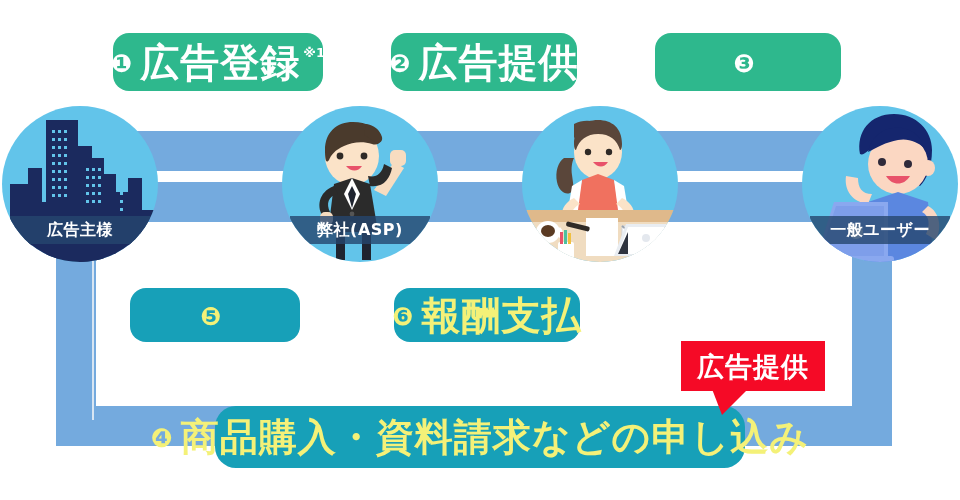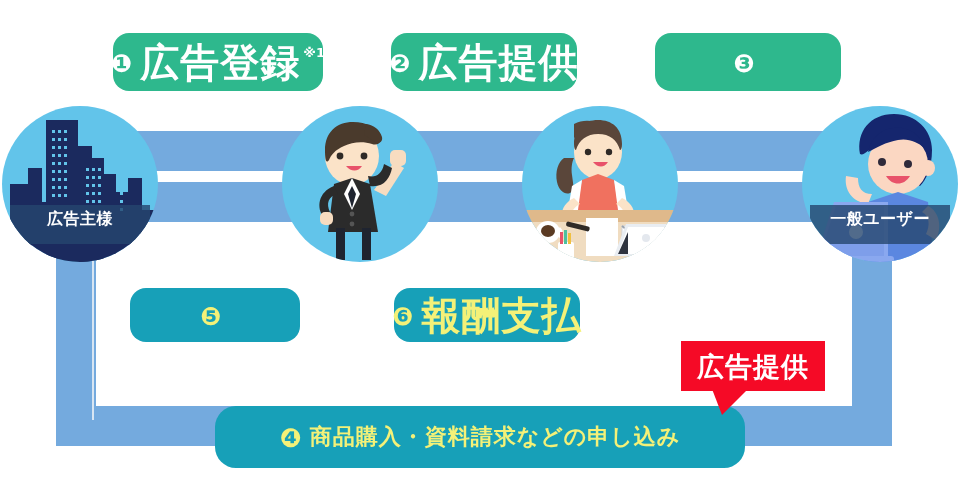--- a/index.html
+++ b/index.html
@@ -42,21 +42,21 @@
   .node-caption{
     position:absolute;
     left:0;right:0;bottom:18px;
     margin:0 auto;
     width:140px;
     background:rgba(38,70,110,.80);
     color:#ffffff;
     font-size:16px;
     font-weight:700;
     line-height:28px;
-    height:39px;
+    height:28px;
     text-align:center;
     letter-spacing:.5px;
     white-space:nowrap;
     z-index:6;
   }
   .node-caption.small{font-size:13px;}
 
   
   .art{position:absolute;inset:0;}
 
@@ -83,21 +83,21 @@
 
   .pill-green{background:#2eb88d;color:#ffffff;}
   .pill-teal {background:#17a0b8;color:#f4f178;}
 
   .pill-1{left:113px;top:33px;width:210px;height:58px;padding:0 6px;}
   .pill-2{left:391px;top:33px;width:186px;height:58px;}
   .pill-3{left:655px;top:33px;width:186px;height:58px;}
   .pill-5{left:130px;top:288px;width:170px;height:54px;}
   .pill-6{left:394px;top:288px;width:186px;height:54px;}
   .pill-4{left:215px;top:406px;width:530px;height:62px;border-radius:21px;}
-  .pill-4 .txt{font-size:22px;}
+  .pill-4 .txt{font-size:38px;}
   .pill-4 .num{font-size:26px;}
 
   
   .callout{
     position:absolute;
     left:681px;top:341px;
     width:144px;height:50px;
     background:#f50a26;
     display:flex;align-items:center;justify-content:center;
     z-index:22;
@@ -217,20 +217,21 @@
 
         <path d="M52 80 C36 86 34 102 42 112 L48 106 C44 98 46 90 56 88 Z" fill="#2b2b2b"></path>
         <rect x="38" y="106" width="13" height="13" rx="5" fill="#f7dcc0"></rect>
 
         <path d="M88 80 C102 82 108 72 110 62 L102 58 C100 68 94 72 86 70 Z" fill="#2b2b2b"></path>
 
         <rect x="54" y="122" width="9" height="32" fill="#1f2430"></rect>
         <rect x="80" y="122" width="9" height="32" fill="#1f2430"></rect>
       </svg>
     </div>
+    <div class="node-caption">弊社(ASP)</div>
   </div>
 
   <div class="node node-3">
     <div class="art">
       <svg width="156" height="156" viewBox="0 0 156 156">
 
         <path d="M42 52c-6 4-9 14-7 24 2 9 8 13 13 11 5-2 3-10 2-18-1-7 0-13 2-17z" fill="#5a463a"></path>
         <path d="M52 18c16-8 34 0 38 16 3 12 0 24-4 30l-8-6c3-8 4-18 0-24-6-8-20-8-26-2z" fill="#5a463a"></path>
 
         <ellipse cx="76" cy="46" rx="24" ry="27" fill="#fbe3c8"></ellipse>

